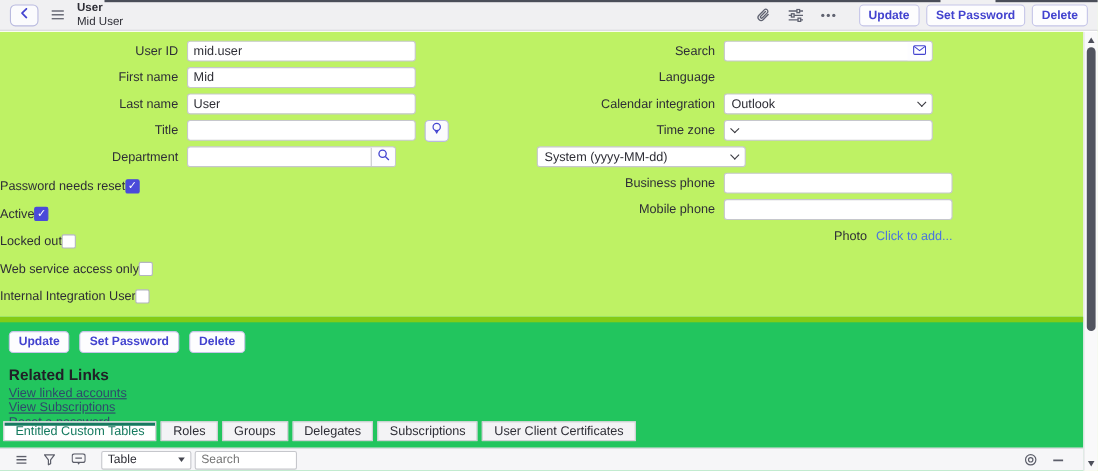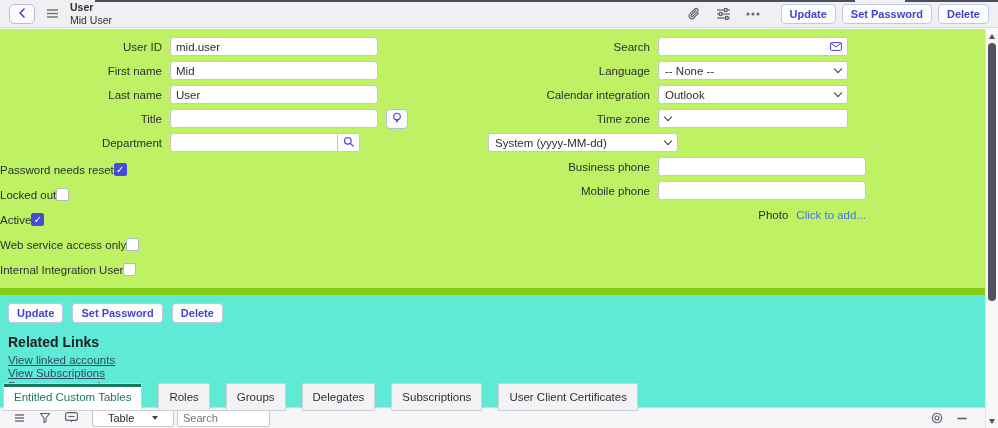--- a/index.html
+++ b/index.html
@@ -68,44 +68,44 @@
     width:13px; height:13px; border:1px solid #b4b6c0; border-radius:2px; background:#fff;
     display:flex; align-items:center; justify-content:center; cursor:pointer;
   }
   .checkbox.checked { background:#4a4ad9; border-color:#4a4ad9; }
   .checkbox.checked::after { content:"\2713"; color:#fff; font-size:10px; line-height:1; }
   .photo-link { color:#4a74e0; cursor:pointer; }
 
   
   .lower {
     position:absolute; top:288px; left:0; right:13px; bottom:0;
-    background:#5eead4; border-top:7px solid #84cc16; padding:8px 8px 0 8px;
+    background:#22c55e; border-top:5px solid #84cc16; padding:8px 8px 0 8px;
   }
   .lower .btn { margin-left:0; margin-right:6px; }
   .related-title { font-size:14px; font-weight:bold; color:#202027; margin:11px 0 4px 0; }
   .rlink { display:block; width:fit-content; color:#2f4a6b; text-decoration:underline; margin-bottom:1px; cursor:pointer; }
 
   
   .tabs { position:absolute; left:3px; top:383px; display:flex; z-index:5; }
   .tab {
-    height:28px; border:1px solid #cfcfd4; background:#f3f3f5; color:#2e2e36;
-    display:flex; align-items:center; padding:0 10px; margin-right:16px; cursor:pointer; white-space:nowrap;
+    height:18px; border:1px solid #cfcfd4; background:#f3f3f5; color:#2e2e36;
+    display:flex; align-items:center; padding:0 10px; margin-right:4px; cursor:pointer; white-space:nowrap;
   }
   .tab.active { background:#ffffff; color:#157a5f; box-shadow:inset 0 3px 0 #157a5f; }
 
   
   .toolbar {
     position:absolute; left:0; right:13px; top:407px; height:21px;
     background:#f6f6f8; border-top:1px solid #d6d6da;
     display:flex; align-items:center; padding-left:14px;
   }
   .tb-icon { display:flex; align-items:center; margin-right:14px; cursor:pointer; }
   .tb-select {
     width:82px; height:17px; background:#fff; border:1px solid #c6c7cc; border-radius:2px;
-    display:flex; align-items:center; justify-content:space-between; padding:0 15px;
+    display:flex; align-items:center; justify-content:space-between; padding:0 5px;
     font-size:11px; margin-right:3px; cursor:pointer;
   }
   .tb-caret { width:0; height:0; border-left:3.5px solid transparent; border-right:3.5px solid transparent; border-top:4px solid #44464f; }
   .tb-search { width:93px; height:17px; border:1px solid #c6c7cc; border-radius:2px; padding:0 5px; font-size:11px; font-family:inherit; outline:none; }
   .tb-right { display:flex; align-items:center; margin-left:auto; margin-right:18px; gap:14px; }
 
   
   .scrollbar {
     position:absolute; top:29px; right:0; width:13px; bottom:0;
     background:#f9f9fa; border-left:1px solid #e3e3e6; z-index:25;
@@ -213,26 +213,26 @@
           </span>
         </div>
       </div>
     </div>
 
     <div class="chk-row" style="margin-top:4px;">
       <span class="lbl">Password needs reset</span>
       <span class="checkbox checked"></span>
     </div>
     <div class="chk-row">
+      <span class="lbl">Active</span>
+      <span class="checkbox checked"></span>
+    </div>
+    <div class="chk-row">
       <span class="lbl">Locked out</span>
       <span class="checkbox"></span>
-    </div>
-    <div class="chk-row">
-      <span class="lbl">Active</span>
-      <span class="checkbox checked"></span>
     </div>
     <div class="chk-row">
       <span class="lbl">Web service access only</span>
       <span class="checkbox"></span>
     </div>
     <div class="chk-row">
       <span class="lbl">Internal Integration User</span>
       <span class="checkbox"></span>
     </div>
   </div>
@@ -247,24 +247,20 @@
             <svg width="12" height="9" viewBox="0 0 12 9">
                 <rect x="0.6" y="0.6" width="10.8" height="7.8" rx="1" stroke="#4444d0" stroke-width="1" fill="none"></rect>
                 <path d="M1 1.2 L6 5 L11 1.2" stroke="#4444d0" stroke-width="1" fill="none"></path>
               </svg>
           </span>
         </div>
       </div>
     </div>
     <div class="row">
       <label>Language</label>
-      <div class="sel">
-        <span>-- None --</span>
-        <span class="chev"></span>
-      </div>
     </div>
     <div class="row">
       <label>Calendar integration</label>
       <div class="sel">
         <span>Outlook</span>
         <span class="chev"></span>
       </div>
     </div>
     <div class="row">
       <label>Time zone</label>

